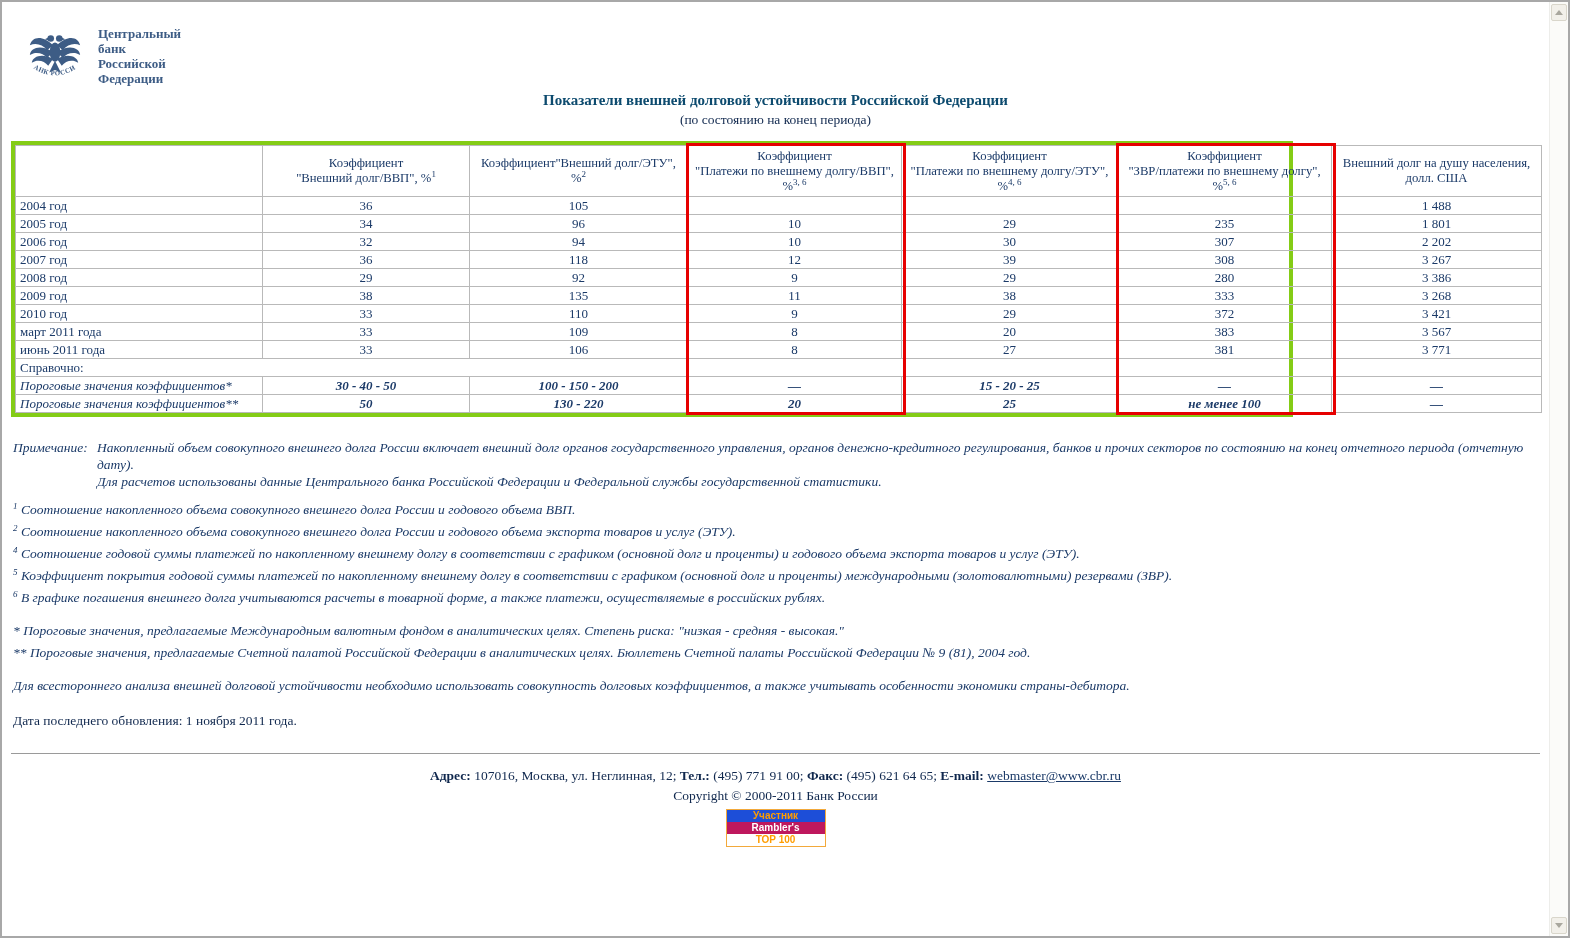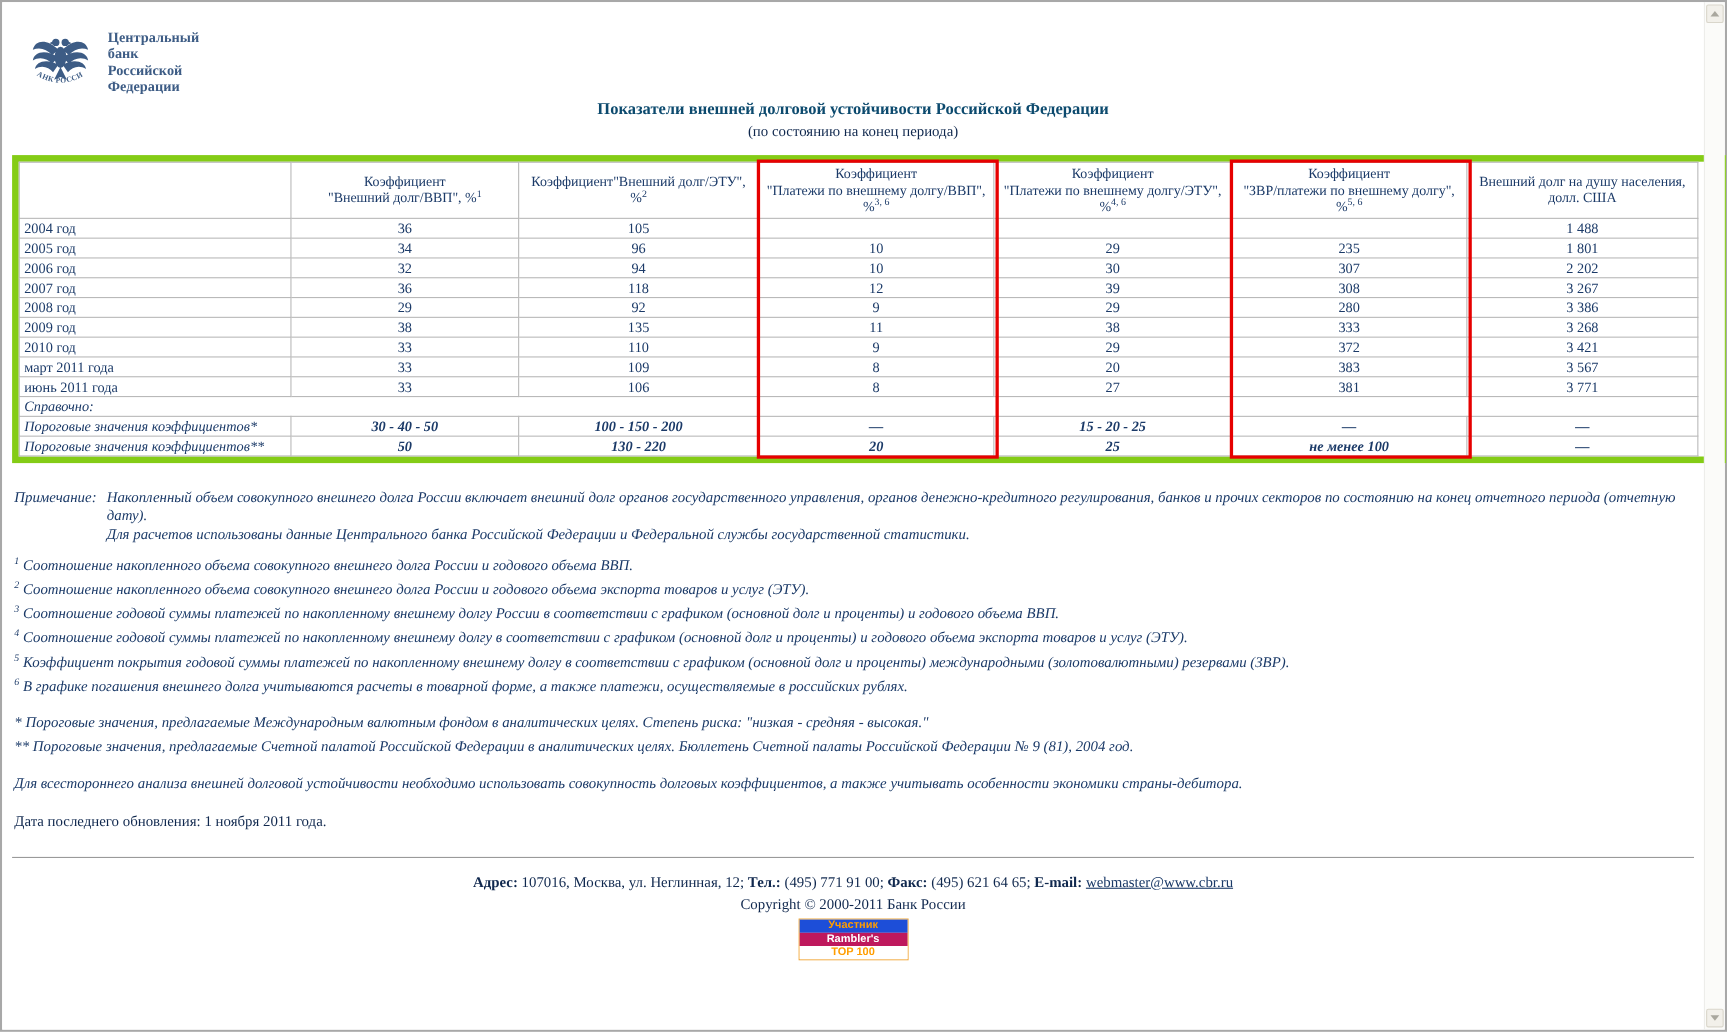--- a/index.html
+++ b/index.html
@@ -33,33 +33,33 @@
   .hdr { padding:22px 0 0 24px; height:88px; }
   .logo-wrap { display:flex; align-items:flex-start; gap:14px; }
   .logo-text { font-weight:bold; font-size:13px; line-height:15px; color:#3d5c85; padding-top:2px; }
 
   
   .titles { text-align:center; margin-top:2px; }
   .title-main { font-weight:bold; font-size:15px; color:#0c4a6e; }
   .title-sub { font-size:13.5px; color:#10284e; margin-top:3px; }
 
   
-  .table-wrap { position:relative; margin:13px 0 0 9px; width:1558px; border:6px solid #84cc16; background:#fff; }
+  .table-wrap { position:relative; margin:13px 0 0 9px; width:1282px; border:4px solid #84cc16; background:#fff; }
   table { border-collapse:collapse; table-layout:fixed; width:1526px; }
   th, td { border:1px solid #b9b9b9; overflow:hidden; }
   th {
     height:51px; font-weight:normal; font-size:12.7px; text-align:center;
     vertical-align:middle; padding:0 1px; line-height:15px; color:#1b3a68;
   }
   th div { white-space:nowrap; }
   sup { font-size:9px; vertical-align:super; line-height:0; }
   tbody td { height:18px; font-size:13px; padding:0 4px; line-height:16px; }
   td.lab { text-align:left; }
   td.val { text-align:center; }
-  tr.row-section td { font-style:italic; }
+  tr.row-section td { }
   tr.row-threshold td.lab { font-style:italic; }
   tr.row-threshold td.val { font-style:italic; font-weight:bold; }
 
   .red-box {
     position:absolute; top:-2px; height:calc(100% + 4px);
     border:3px solid #e60000; pointer-events:none; z-index:5;
   }
   .red-box.b1 { left:671px; width:220px; }
   .red-box.b2 { left:1101px; width:220px; }
 
@@ -287,21 +287,20 @@
         <div class="note-label">Примечание:</div>
         <div class="note-body">
           <div>Накопленный объем совокупного внешнего долга России включает внешний долг органов государственного управления, органов денежно-кредитного регулирования, банков и прочих секторов по состоянию на конец отчетного периода (отчетную дату).</div>
           <div>Для расчетов использованы данные Центрального банка Российской Федерации и Федеральной службы государственной статистики.</div>
         </div>
       </div>
 
       <div class="footnotes" id="footnotes">
           <div class="footnote"><sup>1</sup><span> Соотношение накопленного объема совокупного внешнего долга России и годового объема ВВП.</span></div>
           <div class="footnote"><sup>2</sup><span> Соотношение накопленного объема совокупного внешнего долга России и годового объема экспорта товаров и услуг (ЭТУ).</span></div>
-          <div class="footnote"><sup>3</sup><span> Соотношение годовой суммы платежей по накопленному внешнему долгу России в соответствии с графиком (основной долг и проценты) и годового объема ВВП.</span></div>
           <div class="footnote"><sup>4</sup><span> Соотношение годовой суммы платежей по накопленному внешнему долгу в соответствии с графиком (основной долг и проценты) и годового объема экспорта товаров и услуг (ЭТУ).</span></div>
           <div class="footnote"><sup>5</sup><span> Коэффициент покрытия годовой суммы платежей по накопленному внешнему долгу в соответствии с графиком (основной долг и проценты) международными (золотовалютными) резервами (ЗВР).</span></div>
           <div class="footnote"><sup>6</sup><span> В графике погашения внешнего долга учитываются расчеты в товарной форме, а также платежи, осуществляемые в российских рублях.</span></div>
         </div>
 
       <div class="ast-notes" id="asterisk-notes">
           <div class="astnote">* Пороговые значения, предлагаемые Международным валютным фондом в аналитических целях. Степень риска: "низкая - средняя - высокая."</div>
           <div class="astnote">** Пороговые значения, предлагаемые Счетной палатой Российской Федерации в аналитических целях. Бюллетень Счетной палаты Российской Федерации № 9 (81), 2004 год.</div>
         </div>
 

